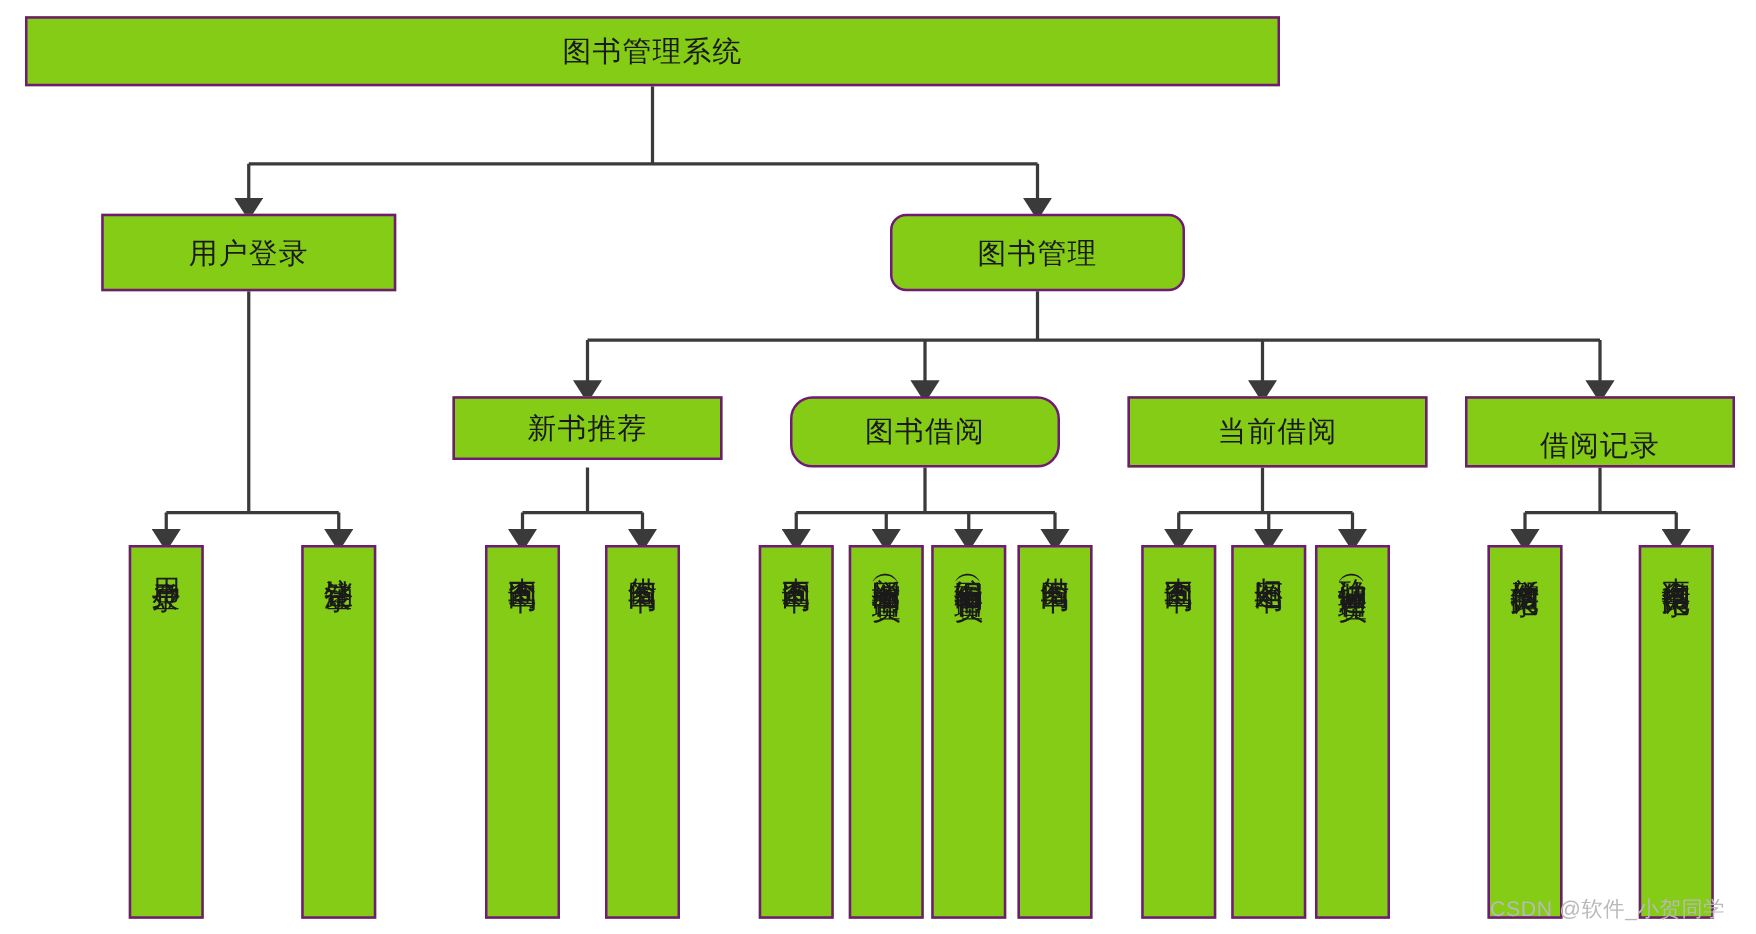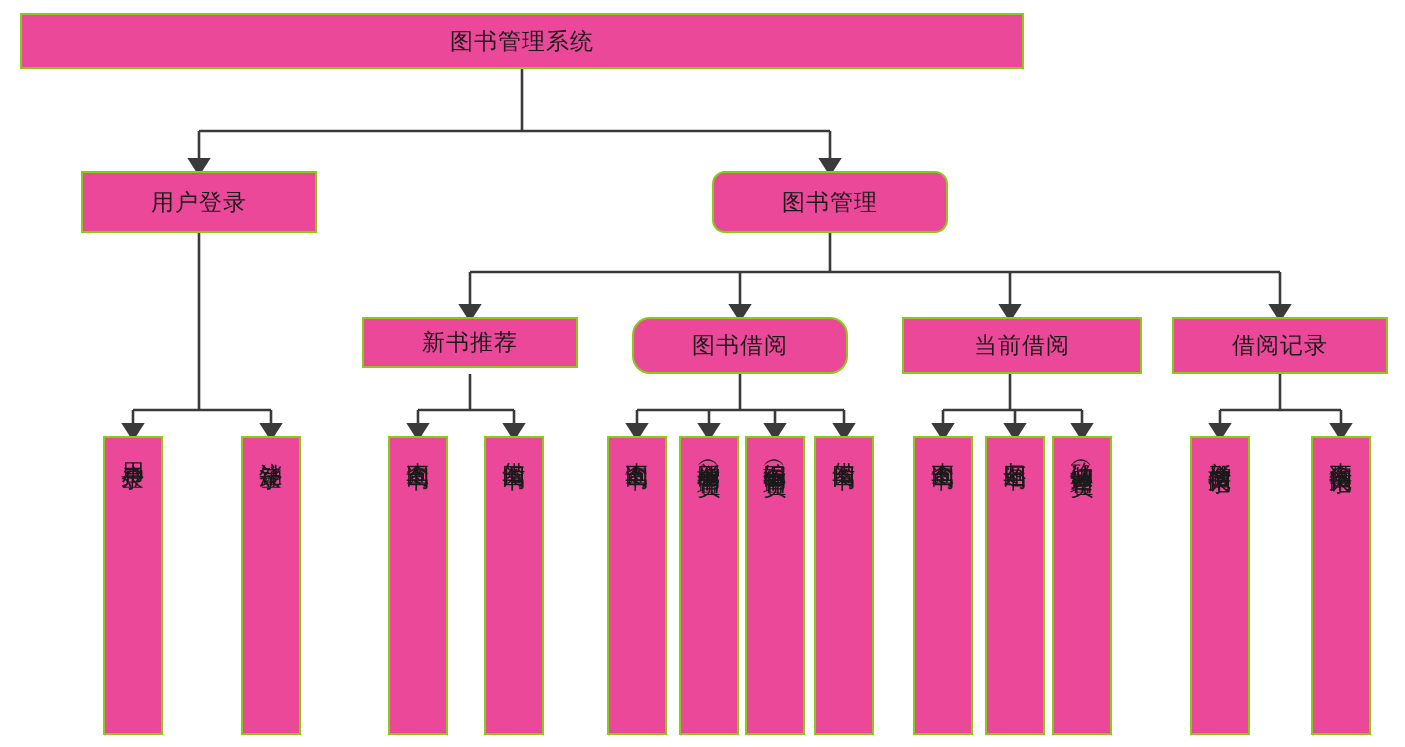--- a/index.html
+++ b/index.html
@@ -21,22 +21,22 @@
     position: absolute;
     left: 0;
     top: 0;
     width: 1405px;
     height: 747px;
     pointer-events: none;
   }
   .node {
     position: absolute;
     box-sizing: border-box;
-    background: #ec4899;
-    border: 2px solid #84cc16;
+    background: #84cc16;
+    border: 2px solid #701a75;
     display: flex;
     align-items: center;
     justify-content: center;
     color: #1a1a1a;
   }
   .node.h {
     font-size: 23px;
     letter-spacing: 1px;
   }
   .node.v {
@@ -123,21 +123,21 @@
       </div>
       <div class="node h" style="left: 362px; top: 317px; width: 216px; height: 51px;">
         <span class="hlabel">新书推荐</span>
       </div>
       <div class="node h" style="left: 632px; top: 317px; width: 216px; height: 57px; border-radius: 18px;">
         <span class="hlabel">图书借阅</span>
       </div>
       <div class="node h" style="left: 902px; top: 317px; width: 240px; height: 57px;">
         <span class="hlabel">当前借阅</span>
       </div>
-      <div class="node h" style="left: 1172px; top: 317px; width: 216px; height: 57px;">
+      <div class="node h" style="left: 1172px; top: 317px; width: 216px; height: 57px; align-items: flex-end;">
         <span class="hlabel">借阅记录</span>
       </div>
       <div class="node v" style="left: 103px; top: 436px; width: 60px; height: 299px;">
         <span class="vlabel">用户登录</span>
       </div>
       <div class="node v" style="left: 241px; top: 436px; width: 60px; height: 299px;">
         <span class="vlabel">注销登录</span>
       </div>
       <div class="node v" style="left: 388px; top: 436px; width: 60px; height: 299px;">
         <span class="vlabel">查询图书</span>
@@ -167,13 +167,14 @@
         <span class="vlabel">确认归还（管理员）</span>
       </div>
       <div class="node v" style="left: 1190px; top: 436px; width: 60px; height: 299px;">
         <span class="vlabel">新增借阅记录</span>
       </div>
       <div class="node v" style="left: 1311px; top: 436px; width: 60px; height: 299px;">
         <span class="vlabel">查询借阅记录</span>
       </div>
     </div>
 
+  <div class="watermark" style="left: 1192px; top: 716px;">CSDN @软件_小贺同学</div>
 </div>
 
 </body></html>

